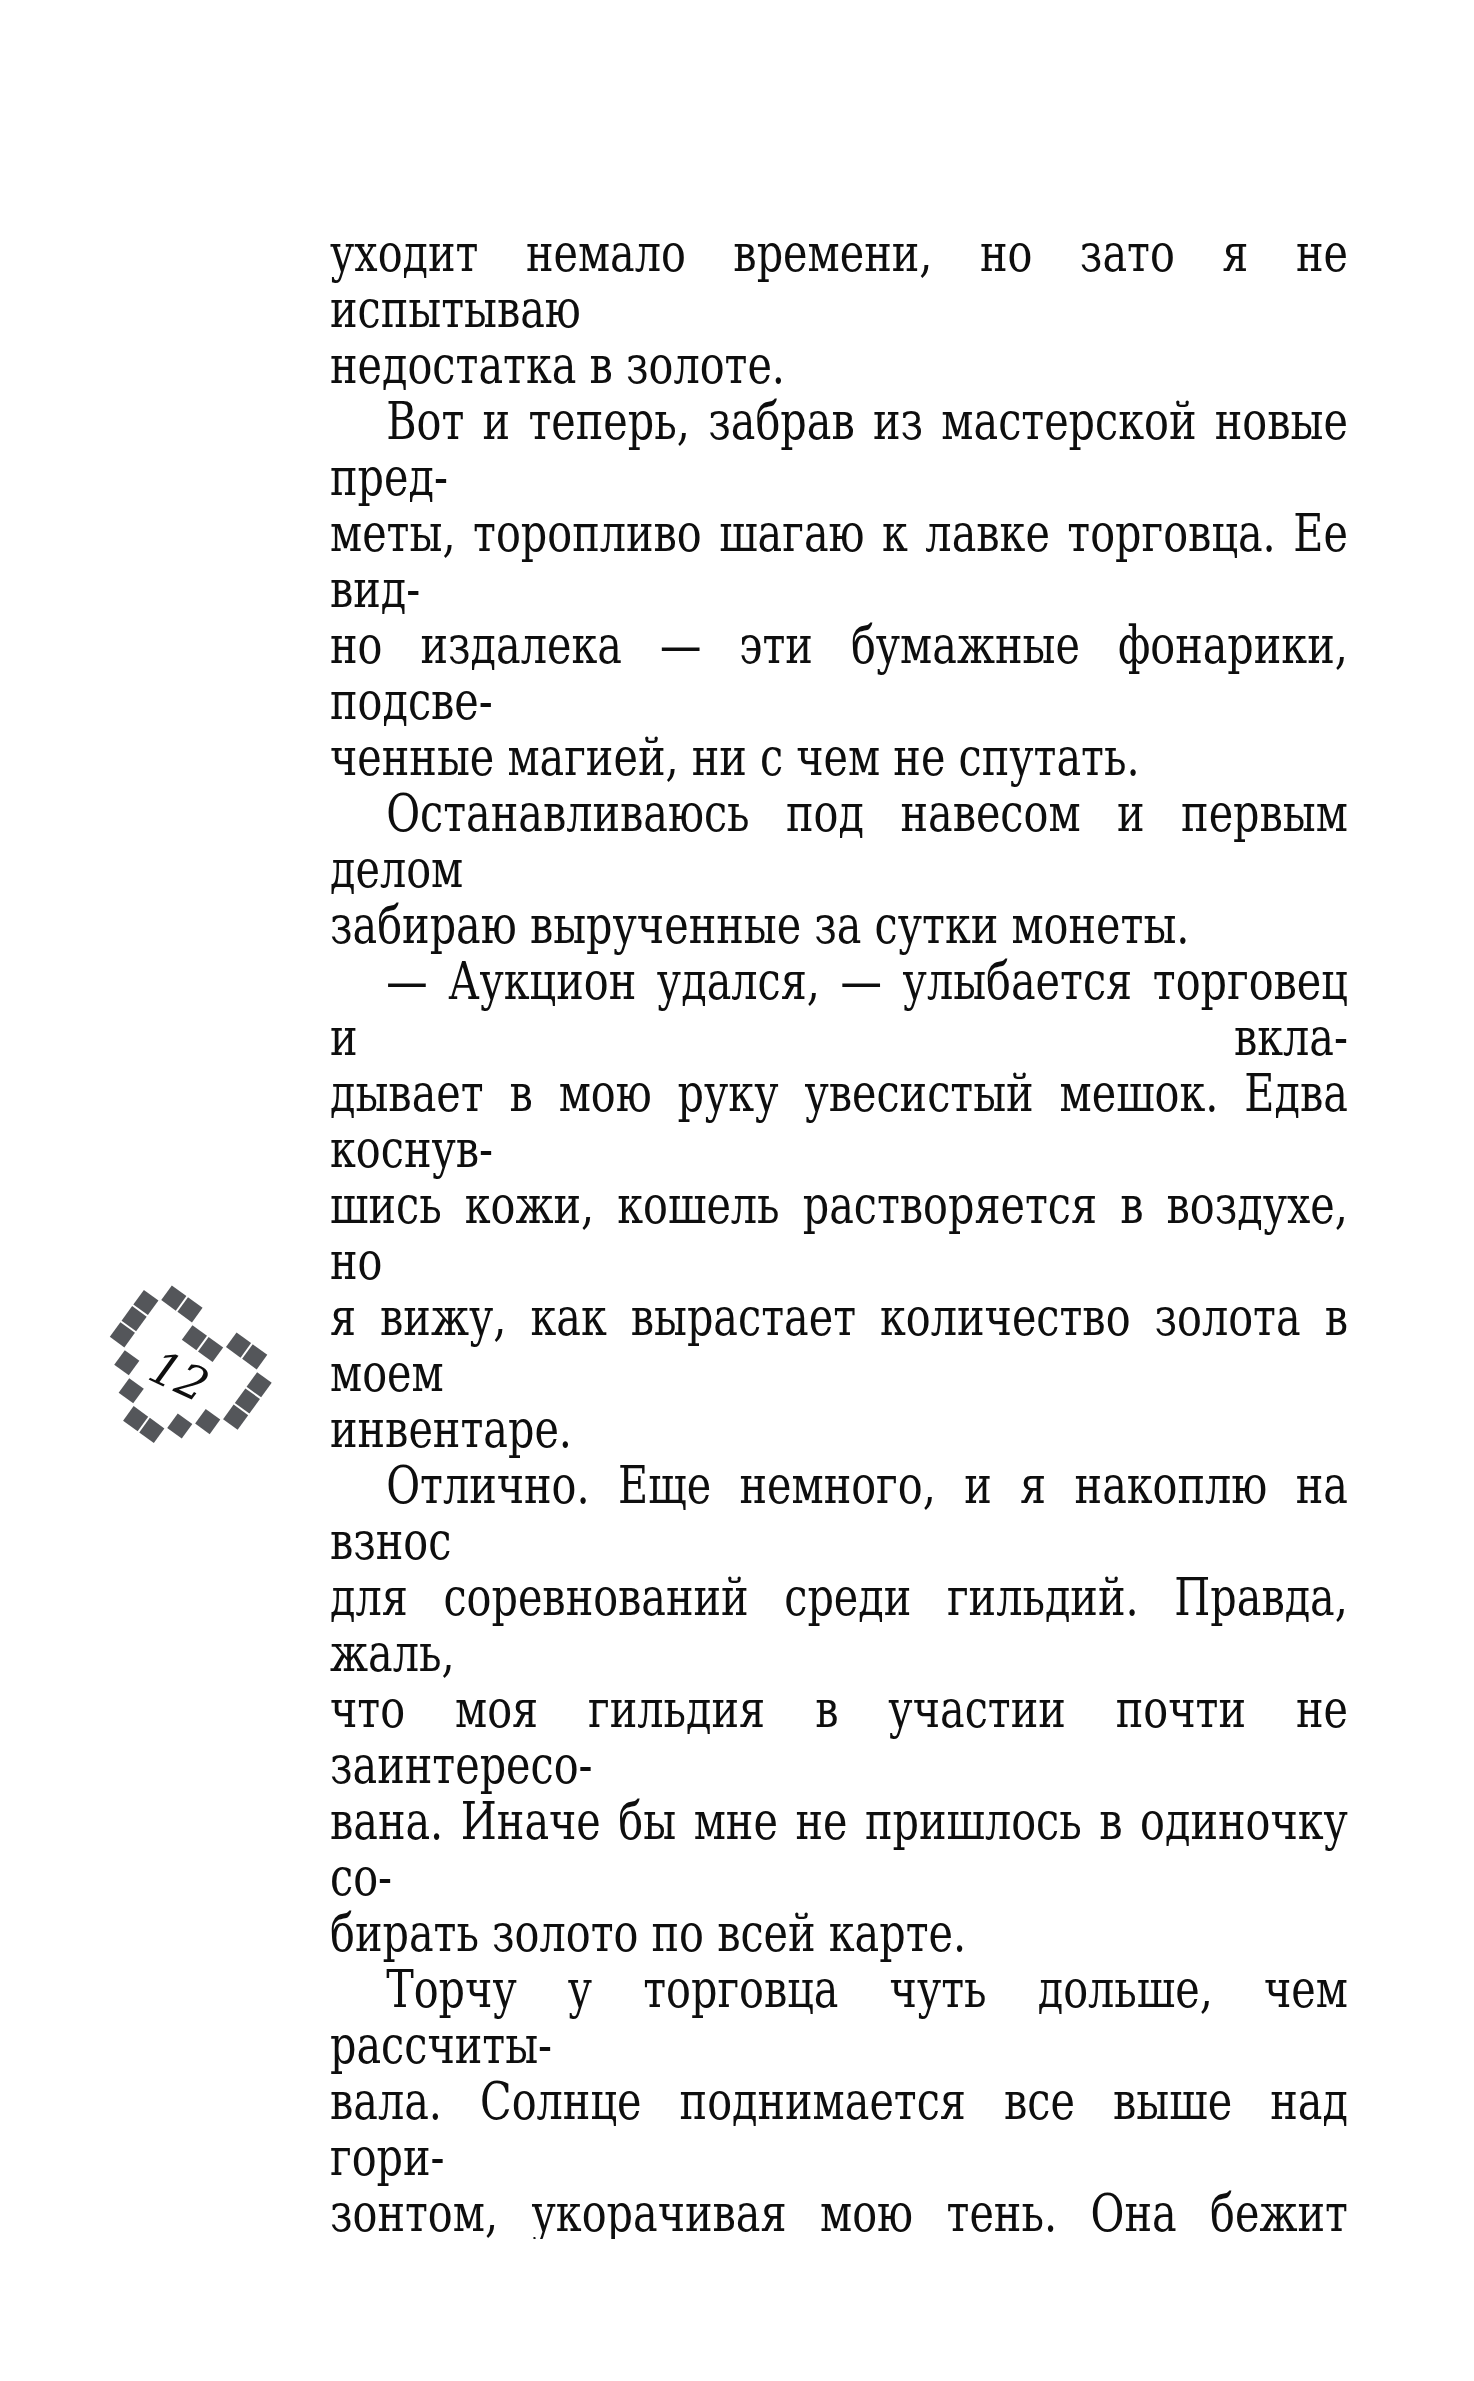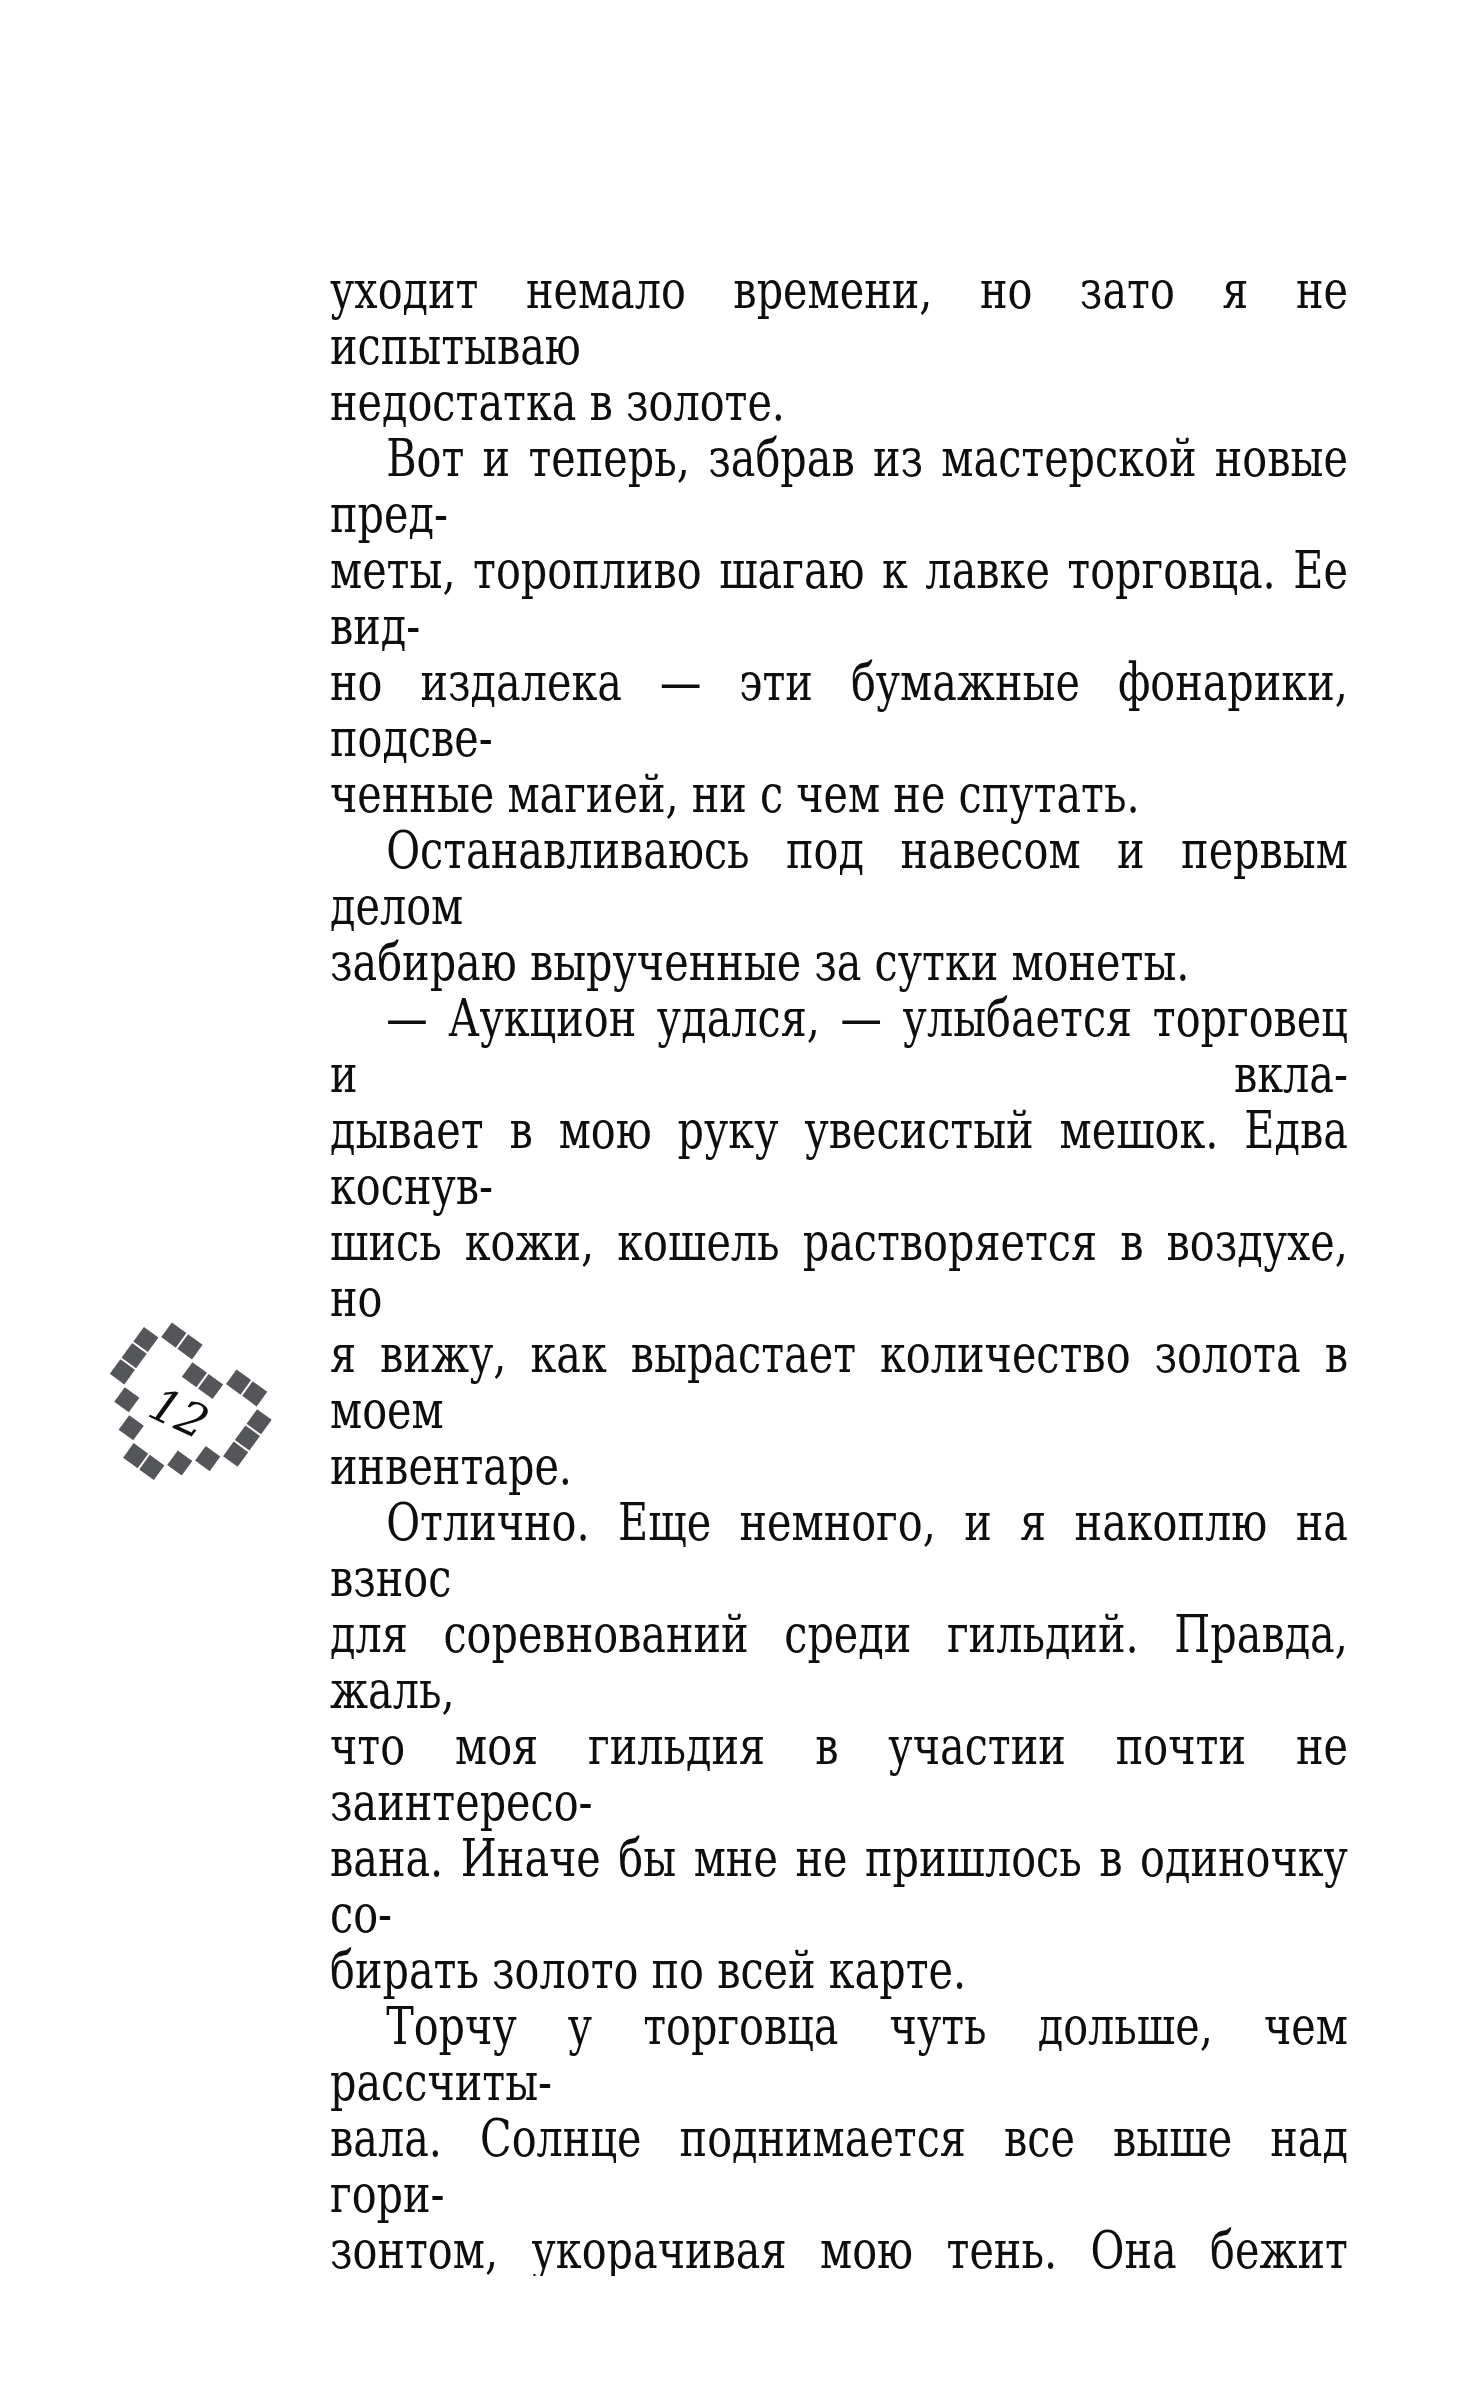--- a/index.html
+++ b/index.html
@@ -8,21 +8,20 @@
     --heart: #54565a;
   }
   html, body { margin: 0; padding: 0; }
   .page {
     position: relative;
     width: 1474px;
     height: 2239px;
     background: var(--bg);
     overflow: hidden;
     font-family: "DejaVu Serif", serif;
-    margin-top: 37px;
   }
   
   .text-block {
     position: absolute;
     left: 330px;
     top: 225px;
     width: 1305px;
     transform: scaleX(0.78);
     transform-origin: 0 0;
     font-size: 53px;

